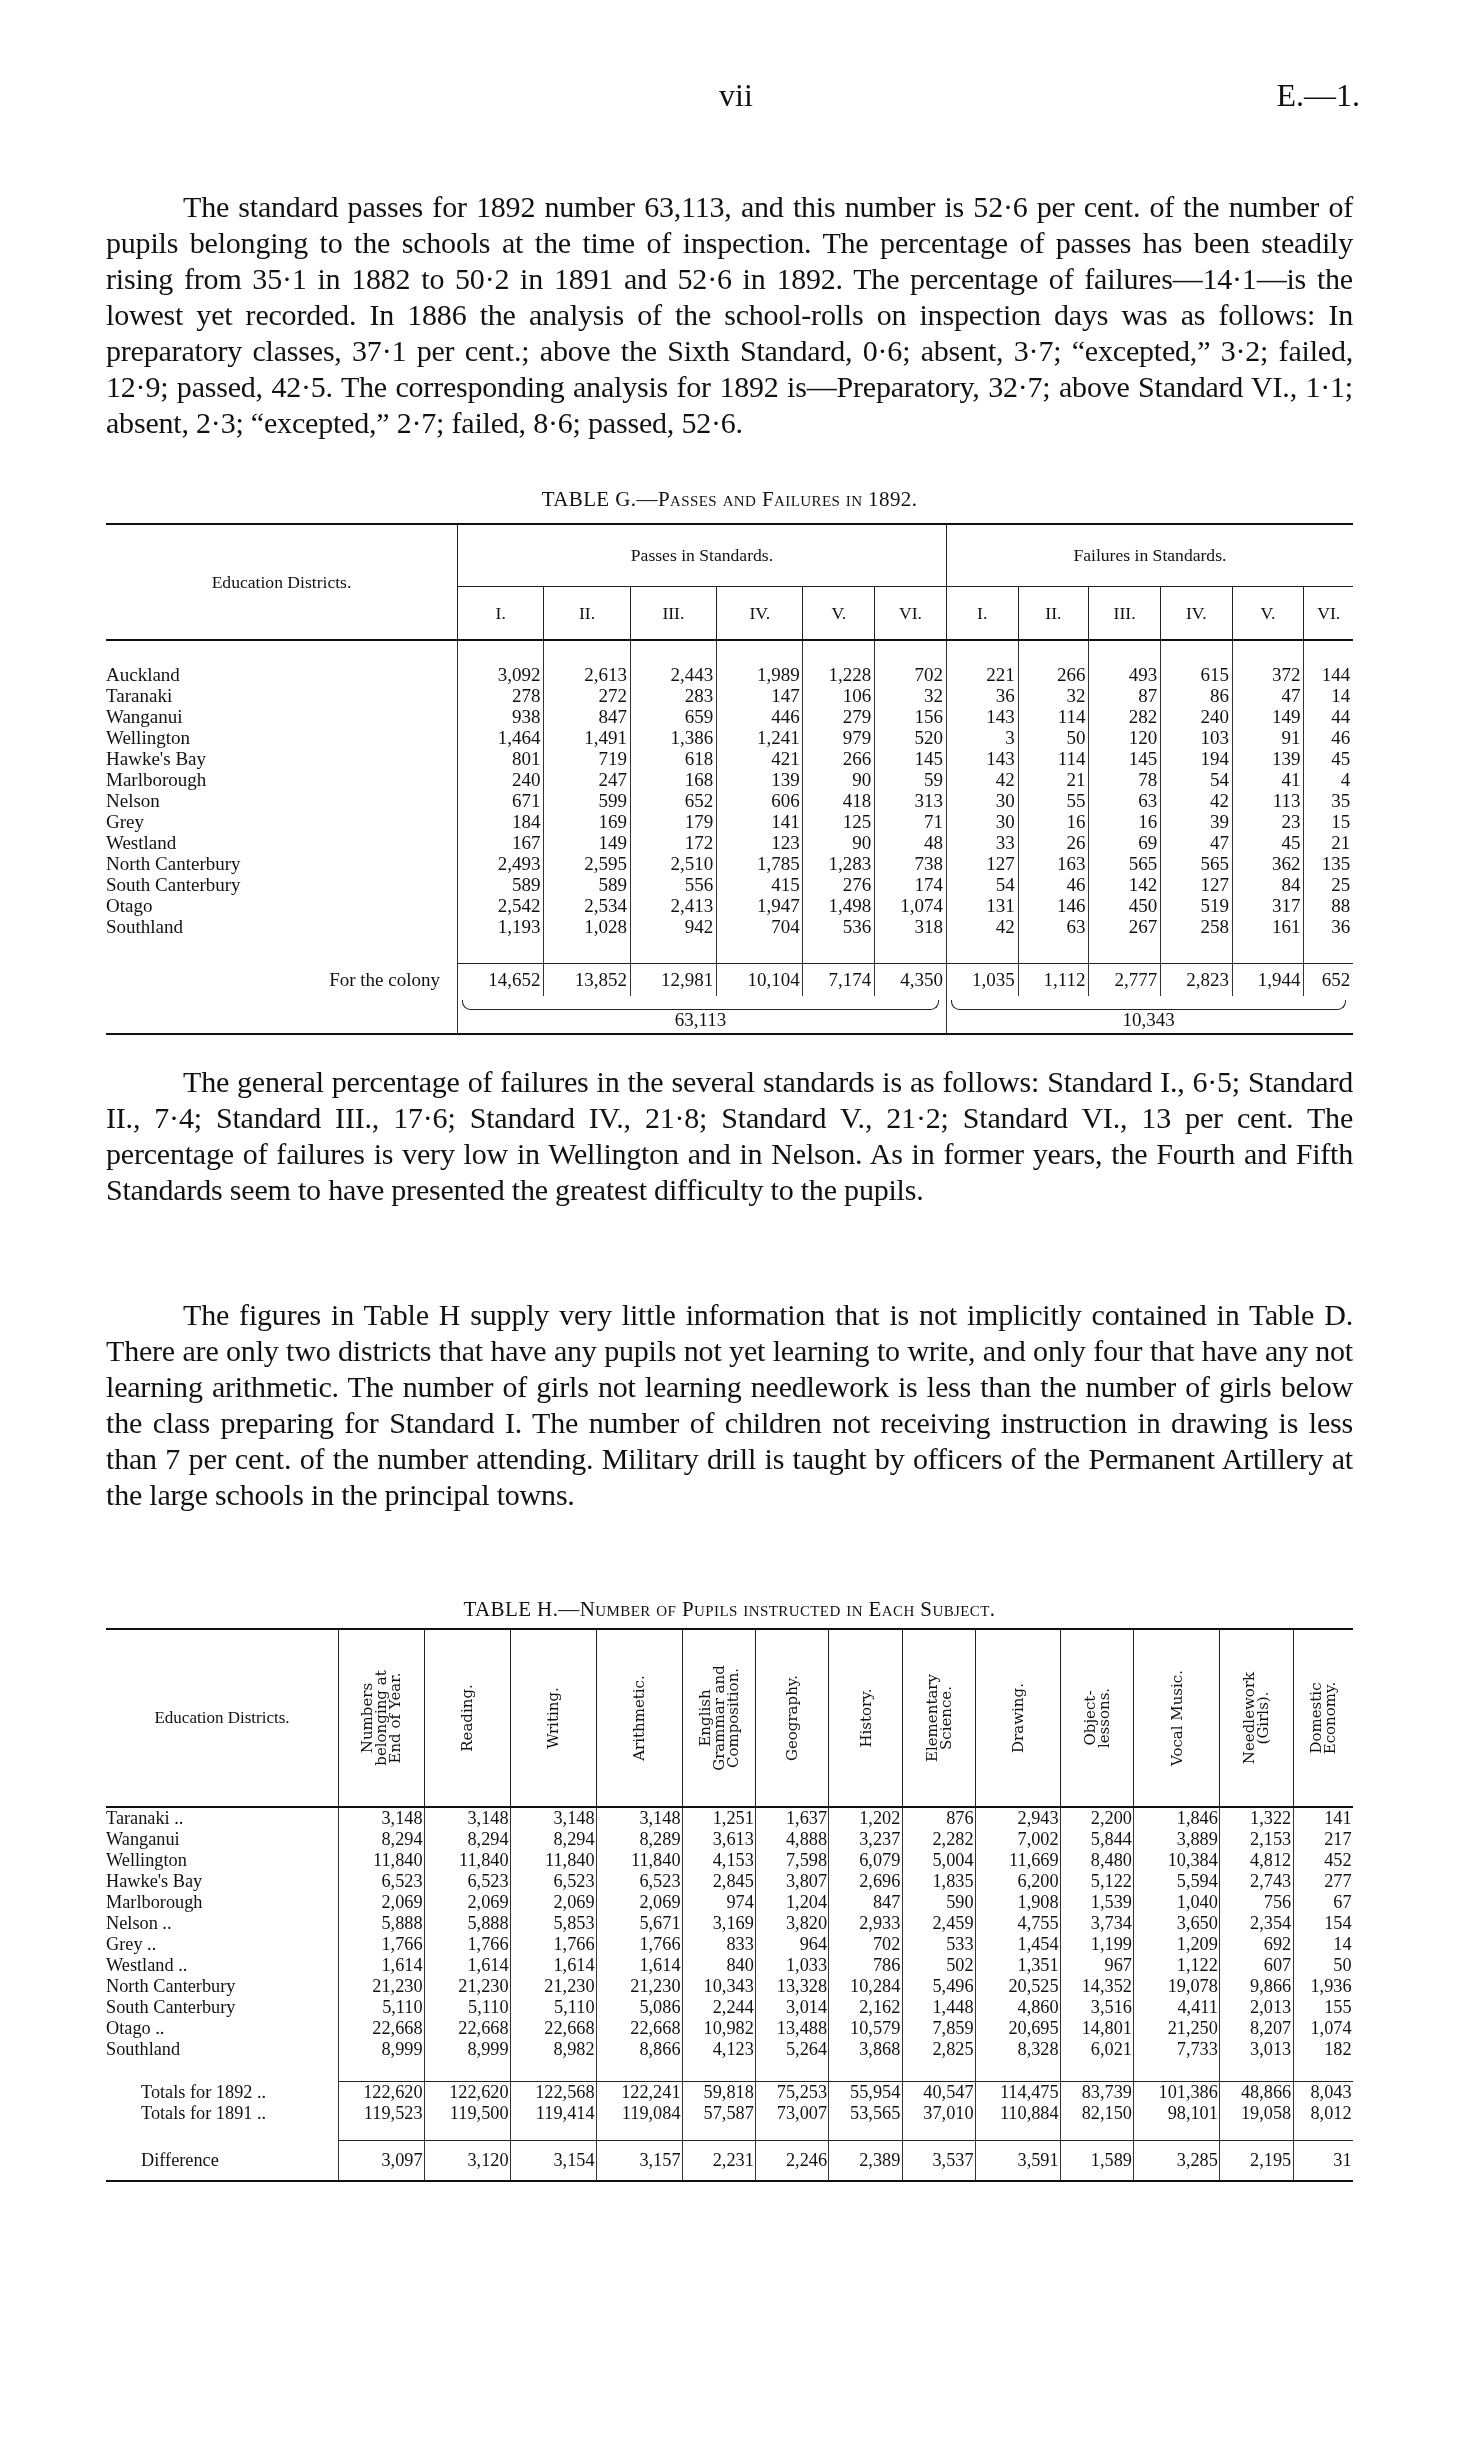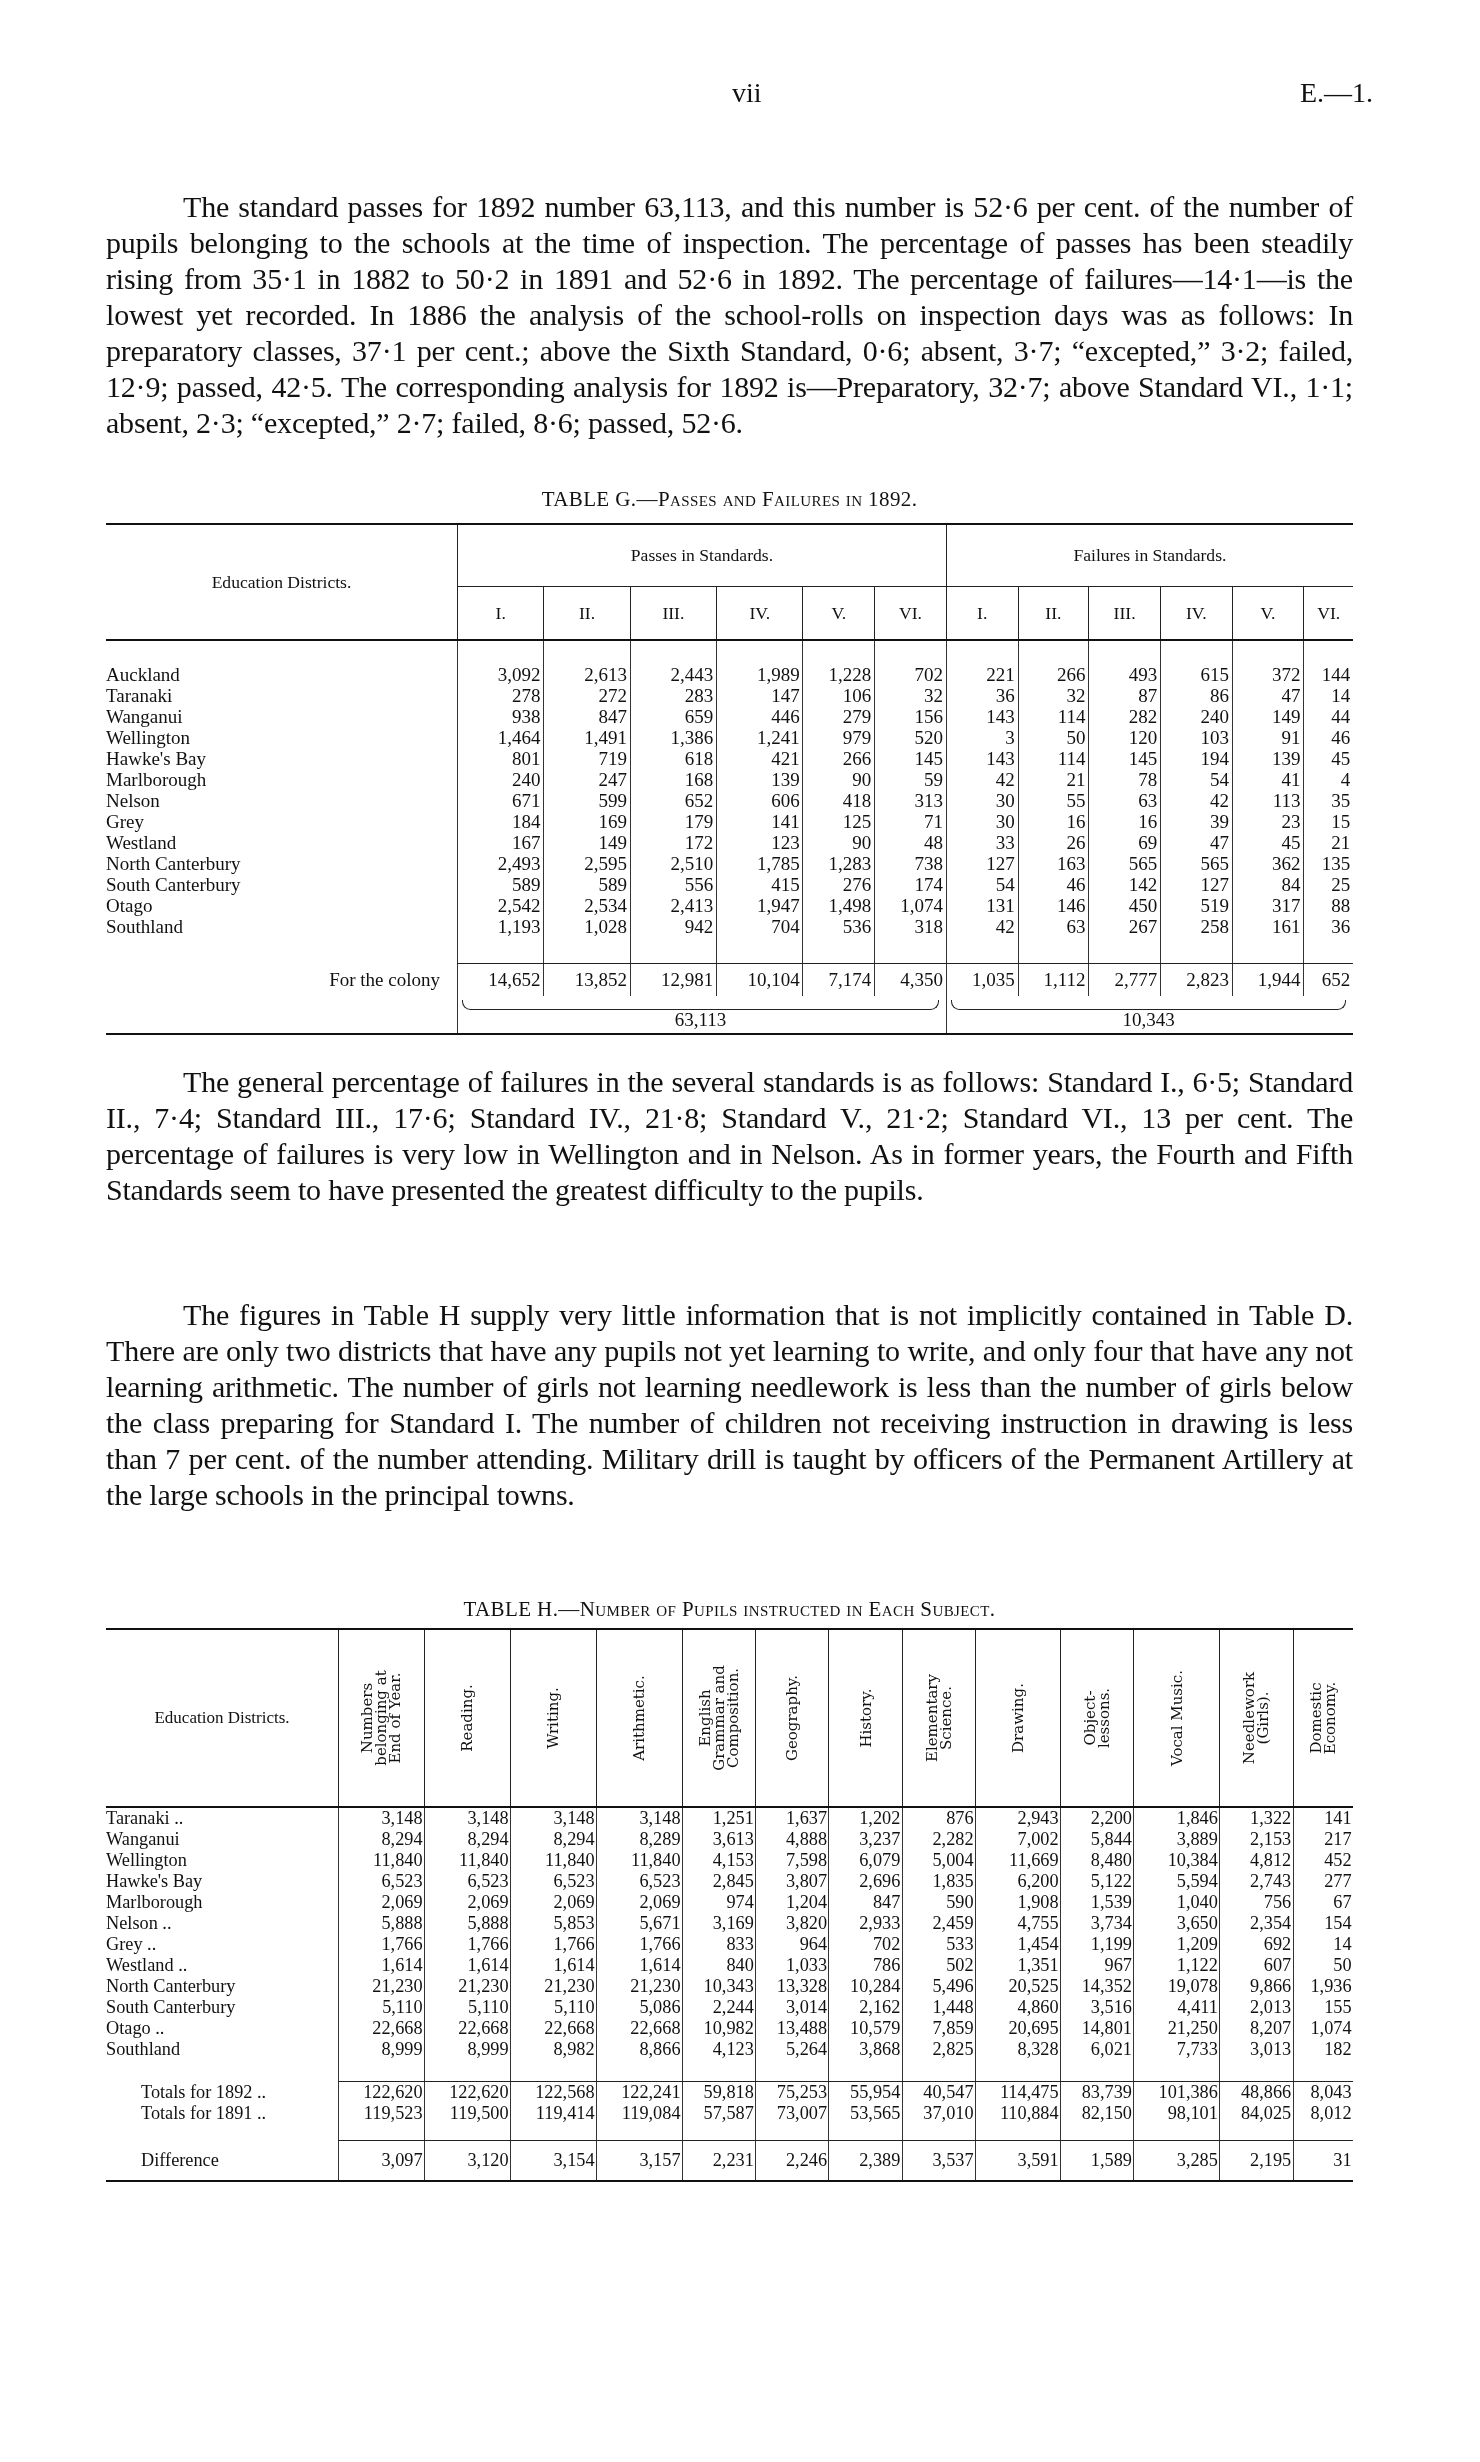--- a/index.html
+++ b/index.html
@@ -1,21 +1,21 @@
 <!DOCTYPE html>
 <html style="font-size:11.3px"><head>
 <meta charset="utf-8">
 <style>
   html, body { margin: 0; padding: 0; background: #ffffff; }
   body {
     width: 1481px; height: 2462px; position: relative; overflow: hidden;
     font-family: "Liberation Serif", "DejaVu Serif", serif; color: #111;
   }
   .page { position: absolute; left: 106px; top: 0; width: 1268px; }
-  .running-head { position: absolute; top: 77px; left: 13px; width: 1268px; height: 42px; font-size: 28px; }
+  .running-head { position: absolute; top: 77px; left: 0; width: 1268px; height: 42px; font-size: 32px; }
   .running-head .pg { position: absolute; left: 613px; }
   .running-head .ref { position: absolute; right: 14px; }
   .para {
     font-size: 30px; line-height: 36px; text-align: justify;
     text-indent: 77px; margin: 0; letter-spacing: -0.2px;
   }
   #para1 { position: absolute; top: 189px; left: 0; width: 1247px; }
   #para2 { position: absolute; top: 1064px; left: 0; width: 1247px; }
   #para3 { position: absolute; top: 1297px; left: 0; width: 1247px; }
   .table-caption {
@@ -635,21 +635,21 @@
           <td>119,500</td>
           <td>119,414</td>
           <td>119,084</td>
           <td>57,587</td>
           <td>73,007</td>
           <td>53,565</td>
           <td>37,010</td>
           <td>110,884</td>
           <td>82,150</td>
           <td>98,101</td>
-          <td>84,025</td>
+          <td>19,058</td>
           <td>8,012</td>
         </tr>
         <tr class="gap">
           <td class="name"></td>
           <td class=""></td>
           <td class=""></td>
           <td class=""></td>
           <td class=""></td>
           <td class=""></td>
           <td class=""></td>

